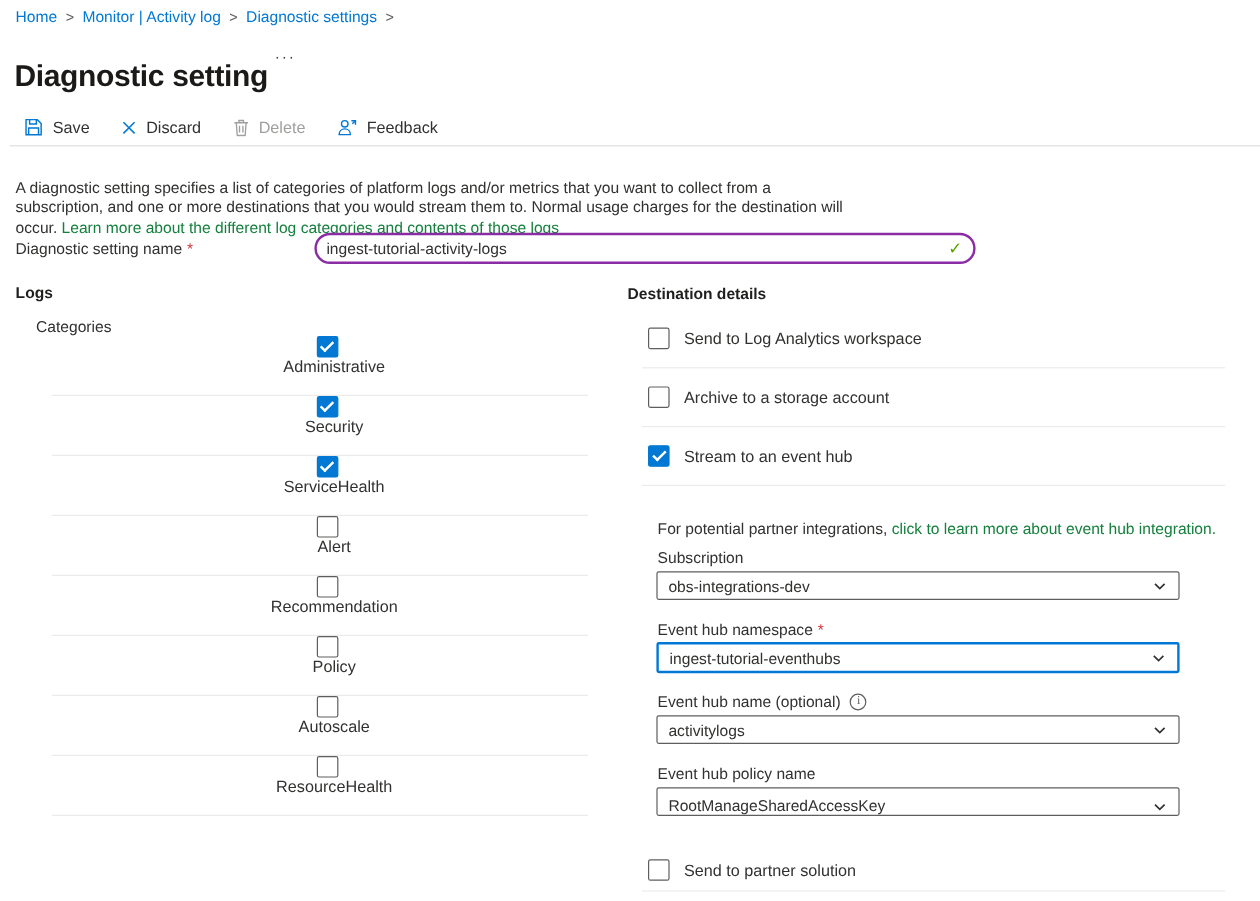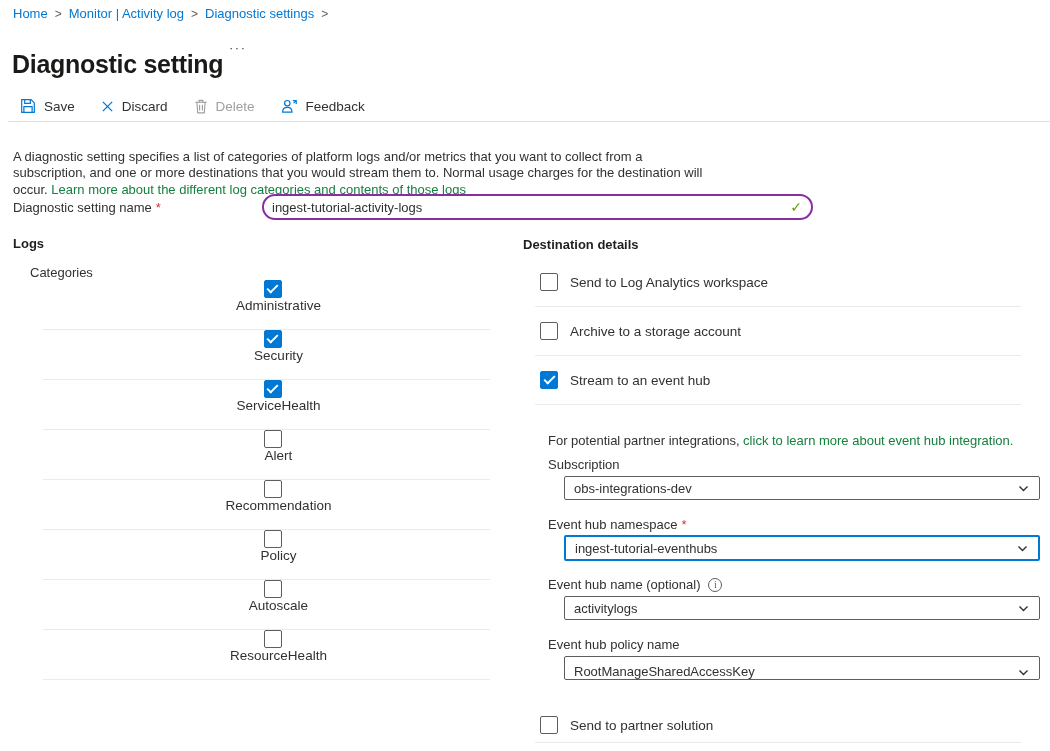--- a/index.html
+++ b/index.html
@@ -54,21 +54,21 @@
         display:flex; align-items:center; justify-content:center; }
   .cb.checked { background:#0078d4; border-color:#0078d4; }
   .cb.checked::after { content:""; width:9px; height:4px; border-left:2px solid #fff; border-bottom:2px solid #fff; transform:rotate(-45deg) translate(1px,-1px); }
   .cb-label { margin-left:12px; font-size:13.5px; color:#323130; }
 
   
   .partner-note { left:548px; top:420px; font-size:13px; width:480px; }
 
   
   .dd-label { left:548px; font-size:13px; display:flex; align-items:center; }
-  .dropdown { left:564px; width:476px; height:24px; border:1px solid #605e5c; border-radius:2px; background:#fff;
+  .dropdown { left:547px; width:436px; height:24px; border:1px solid #605e5c; border-radius:2px; background:#fff;
               display:flex; align-items:center; justify-content:space-between; padding:0 9px; font-size:13px; color:#323130; cursor:pointer; }
   .dropdown.focused { border:2px solid #0078d4; height:26px; }
   .info-icon { display:inline-flex; align-items:center; justify-content:center; width:14px; height:14px; margin-left:8px;
                border:1px solid #605e5c; border-radius:50%; font-size:10px; color:#605e5c; font-family:"Liberation Serif", serif; }
 
   .partner-row-wrap { left:535px; top:708px; width:486px; }
   .partner-row-wrap .cb-row { height:35px; padding-left:5px; }
 
   .icon { display:inline-flex; align-items:center; }
 </style>

